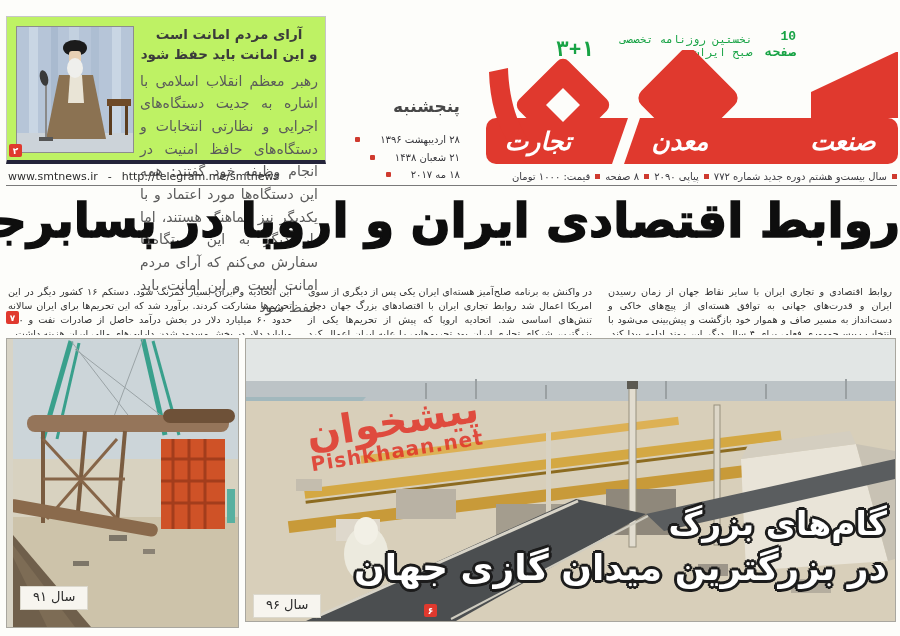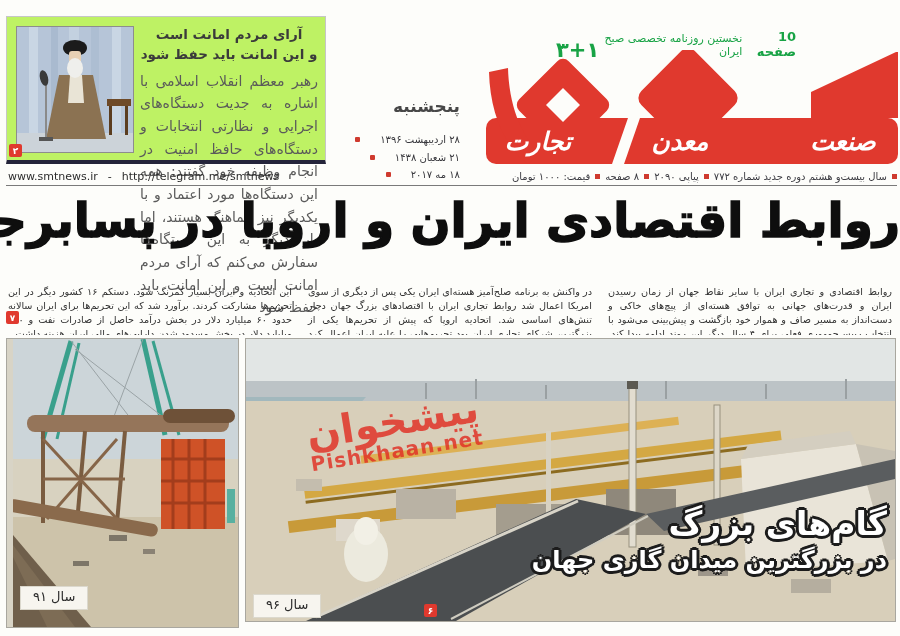--- a/index.html
+++ b/index.html
@@ -24,21 +24,21 @@
   #leader-badge { position:absolute; left:2px; bottom:3px; }
 
   
   #dateblock { position:absolute; left:336px; top:96px; width:124px; }
   #date-day { text-align:right; direction:rtl; font-size:17px; font-weight:bold; color:#474747; letter-spacing:.5px; margin-bottom:15px; }
   .date-line { display:flex; justify-content:flex-end; align-items:center; gap:20px; font-size:10px; color:#37373c; line-height:1.75; }
   .date-dot { width:5px; height:5px; background:#cf3a2e; border-radius:1px; flex:0 0 auto; }
   .date-text { direction:rtl; }
 
   
-  #tagline { position:absolute; left:556px; top:29px; width:240px; display:flex; align-items:flex-end; gap:0; color:#18a345; direction:ltr; }
+  #tagline { position:absolute; left:556px; top:29px; width:240px; display:flex; align-items:flex-end; gap:0; color:#18a345; direction:ltr;font-family:Liberation Mono, monospace; }
   .t-badge { font-size:21px; font-weight:bold; line-height:.9; }
   .t-text  { font-size:11px; padding-bottom:2px; direction:rtl; }
   .t-pages { font-size:13px; font-weight:bold; padding-bottom:1px; direction:rtl; }
   #logo { position:absolute; left:428px; top:50px; width:470px; height:116px; }
 
   
   #infoband { position:absolute; left:6px; top:166px; width:891px; height:20px; border-bottom:1.5px solid #7a7a7a; }
   #site-line { position:absolute; left:2px; top:4px; display:flex; gap:10px; font-size:11px; color:#2c2c2c; }
   #issue-line { position:absolute; right:0; top:5px; direction:rtl; display:flex; align-items:center; gap:5px; font-size:10px; color:#3c3c42; }
   .sq { width:5px; height:5px; background:#cf3a2e; flex:0 0 auto; }
@@ -67,21 +67,21 @@
   #caption-91 { left:13px; bottom:17px; }
   #caption-96 { left:7px;  bottom:3px; }
 
   #overlay-head {
     position:absolute; right:8px; top:166px; direction:rtl; text-align:right;
     color:#fff; font-weight:bold; line-height:1.15;
     text-shadow:-2px -2px 0 #1c1c1c, 2px -2px 0 #1c1c1c, -2px 2px 0 #1c1c1c, 2px 2px 0 #1c1c1c,
                  0 3px 0 #1c1c1c, 3px 0 0 #1c1c1c, -3px 0 0 #1c1c1c, 0 -3px 0 #1c1c1c;
   }
   #overlay-line1 { font-size:33px; }
-  #overlay-line2 { font-size:24px; margin-top:4px; }
+  #overlay-line2 { font-size:36px; margin-top:4px; }
   #photo-badge-6 { position:absolute; left:178px; top:265px; }
 
   #watermark { position:absolute; left:32px; top:60px; width:232px; text-align:center;
                transform:rotate(-9deg); color:#e12f24; opacity:.82; pointer-events:none; }
   .wm-fa { font-size:40px; font-weight:bold; direction:rtl; line-height:1.1; }
   .wm-en { font-size:20px; font-weight:bold; letter-spacing:1px; margin-top:-4px; }
 </style>
 </head>
 <body>
 

